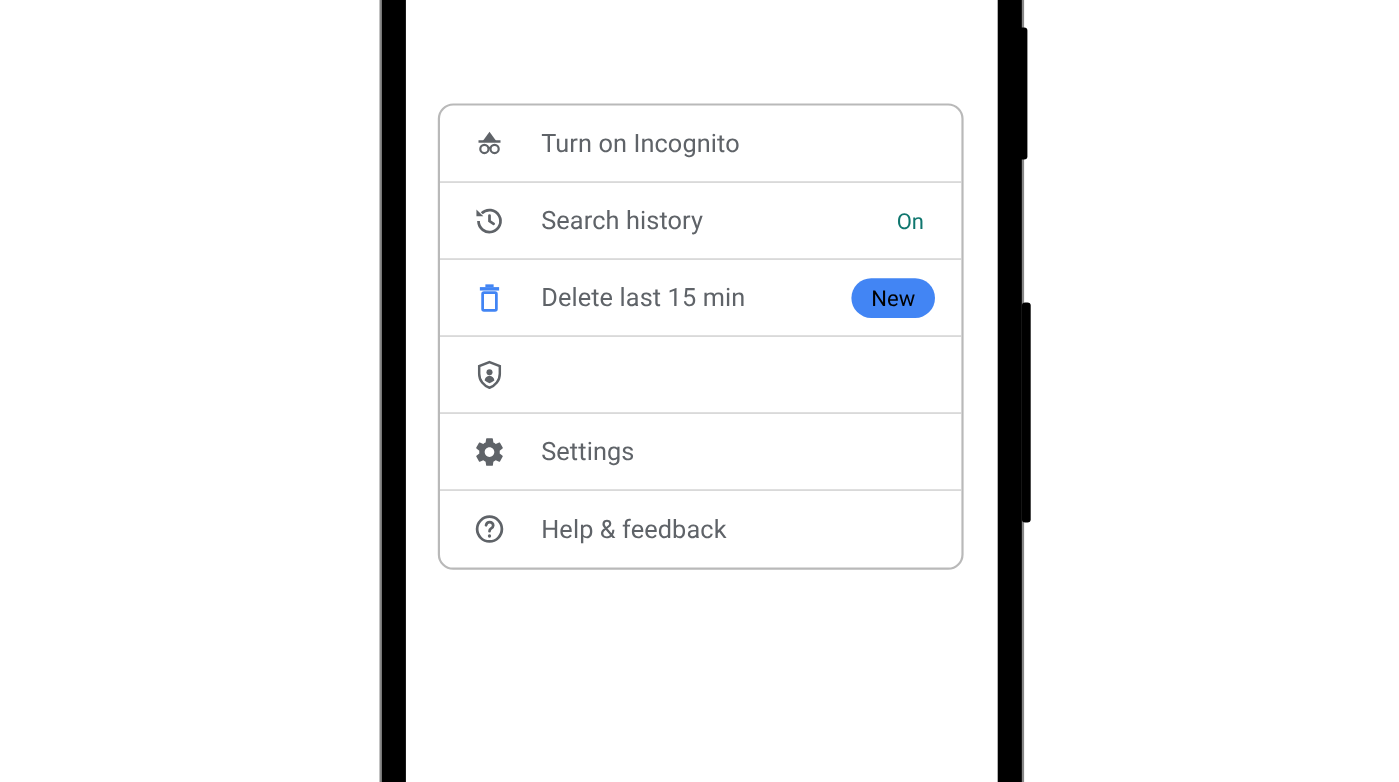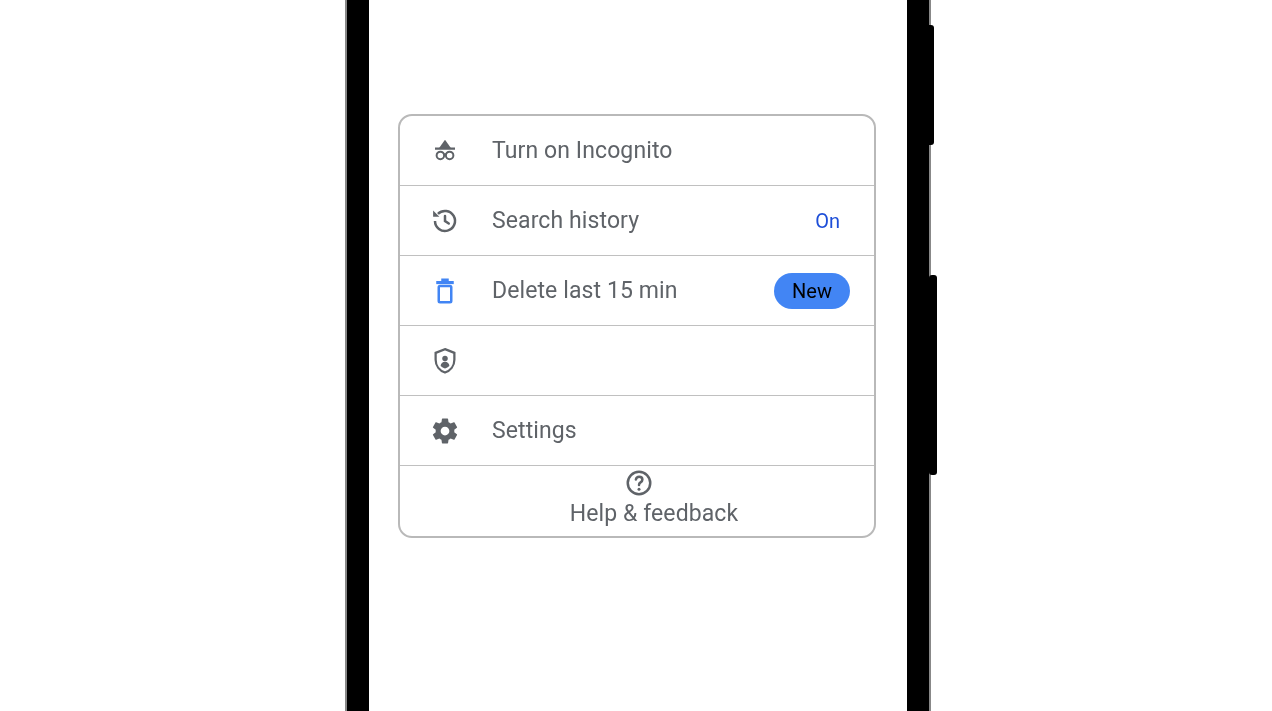--- a/index.html
+++ b/index.html
@@ -51,56 +51,55 @@
     .side-btn.mid-right {
       left: 929px;
       top: 275px;
       width: 8px;
       height: 200px;
     }
     
     .menu-panel {
       position: absolute;
       left: 398px;
-      top: 114px;
+      top: 94px;
       width: 478px;
       border: 2px solid #b9b9b9;
       border-radius: 14px;
       overflow: hidden;
       background: #ffffff;
     }
     .menu-item {
       display: flex;
       align-items: center;
       height: 70px;
       padding: 0 24px 0 28px;
       border-bottom: 1.5px solid #c0c0c0;
       cursor: pointer;
     }
     .menu-item:last-child {
       border-bottom: none;
-      flex-direction: column;
     }
     .menu-item .icon {
       width: 34px;
       height: 34px;
       flex: 0 0 34px;
       display: flex;
       align-items: center;
       justify-content: center;
     }
     .menu-item .label {
       flex: 1;
       margin-left: 30px;
       color: #5f6368;
       font-size: 23px;
       letter-spacing: 0.1px;
     }
     .menu-item .trail-text {
-      color: #1d4ed8;
+      color: #0f766e;
       font-size: 20px;
       margin-right: 10px;
     }
     .badge {
       background: #4285f4;
       color: #000000;
       font-size: 20px;
       padding: 8px 18px;
       border-radius: 999px;
       line-height: 1;

